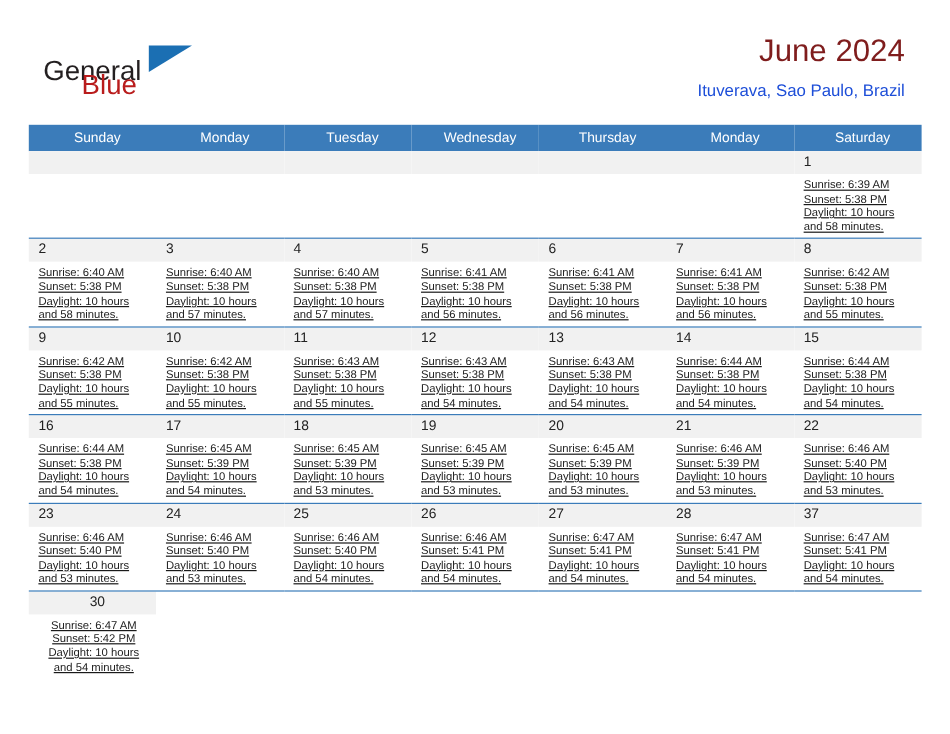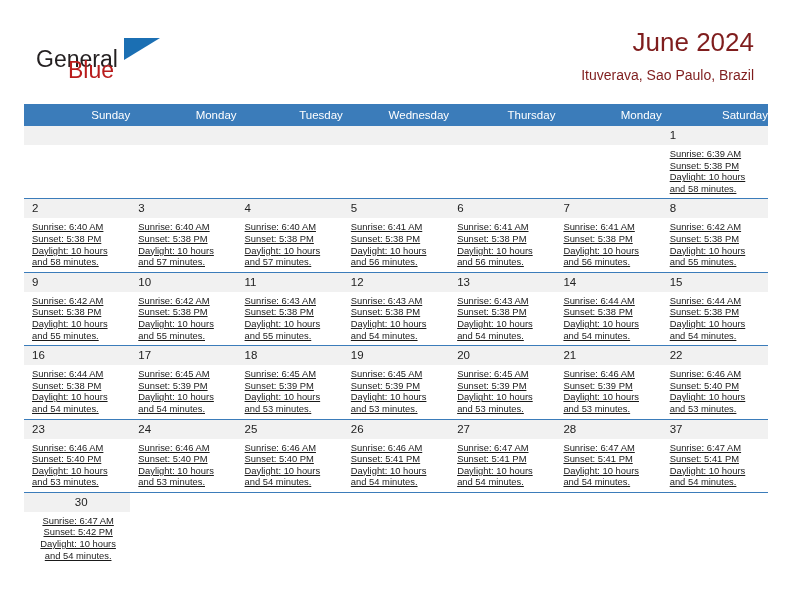--- a/index.html
+++ b/index.html
@@ -72,41 +72,41 @@
   }
   .cal-title {
     font-size: 26px;
     font-weight: normal;
     color: #7f1d1d;
     line-height: 32px;
     white-space: nowrap;
   }
   .cal-subtitle {
     font-size: 14px;
-    color: #7f1d1d;
+    color: #1d4ed8;
     line-height: 20px;
     margin-top: 7px;
     white-space: nowrap;
   }
 
   
   .calendar {
     position: absolute;
     left: 24px;
     top: 104px;
     width: 744px;
     border-collapse: collapse;
     table-layout: fixed;
   }
   .calendar th {
     background: #3b7cba;
     color: #ffffff;
     font-size: 11.5px;
     font-weight: normal;
-    text-align: right;
+    text-align: center;
     padding: 5px 0 5px 8px;
     height: 12px;
     border: none;
   }
   .calendar td {
     vertical-align: top;
     padding: 0;
     border: none;
     border-bottom: 1px solid #3b7cba;
     height: 64px;

